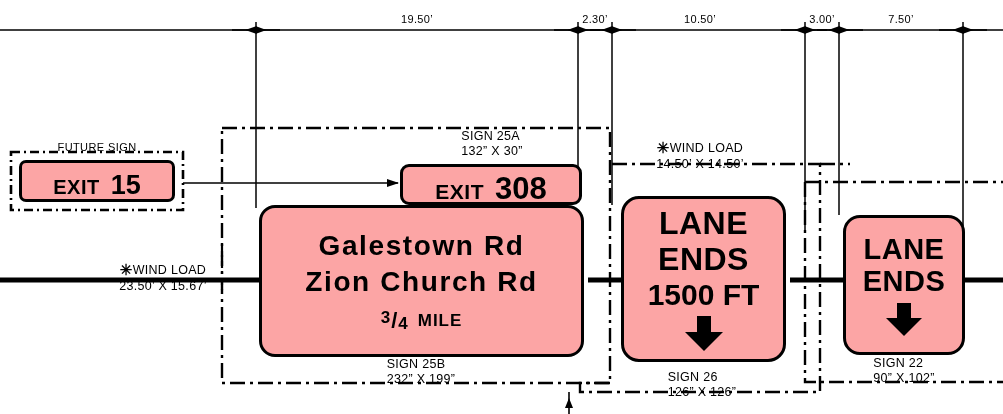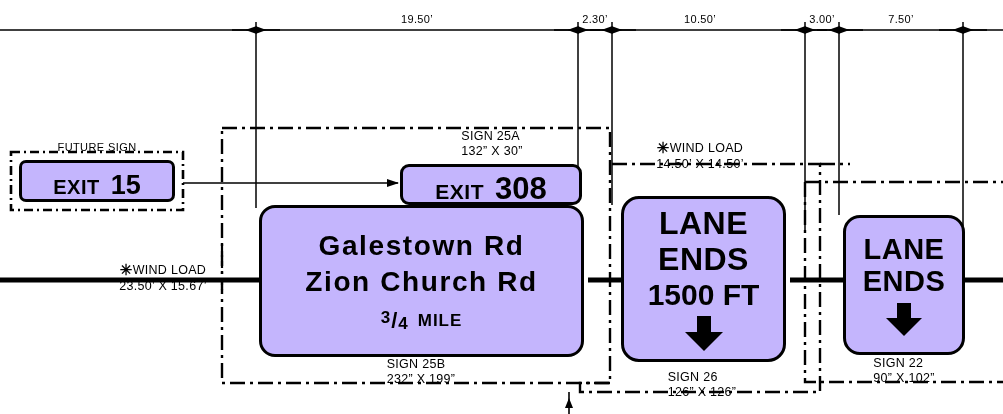--- a/index.html
+++ b/index.html
@@ -19,21 +19,21 @@
     position:absolute;
     font-size:11px;
     letter-spacing:0.3px;
     white-space:nowrap;
     transform:translateX(-50%);
   }
 
   
   .sign{
     position:absolute;
-    background:#c4b5fd;
+    background:#fca5a5;
     border:3.5px solid #000;
     box-sizing:border-box;
     display:flex;
     flex-direction:column;
     align-items:center;
     justify-content:center;
     text-align:center;
   }
   #sign-future .sign{border-radius:7px;}
   .exitrow{

